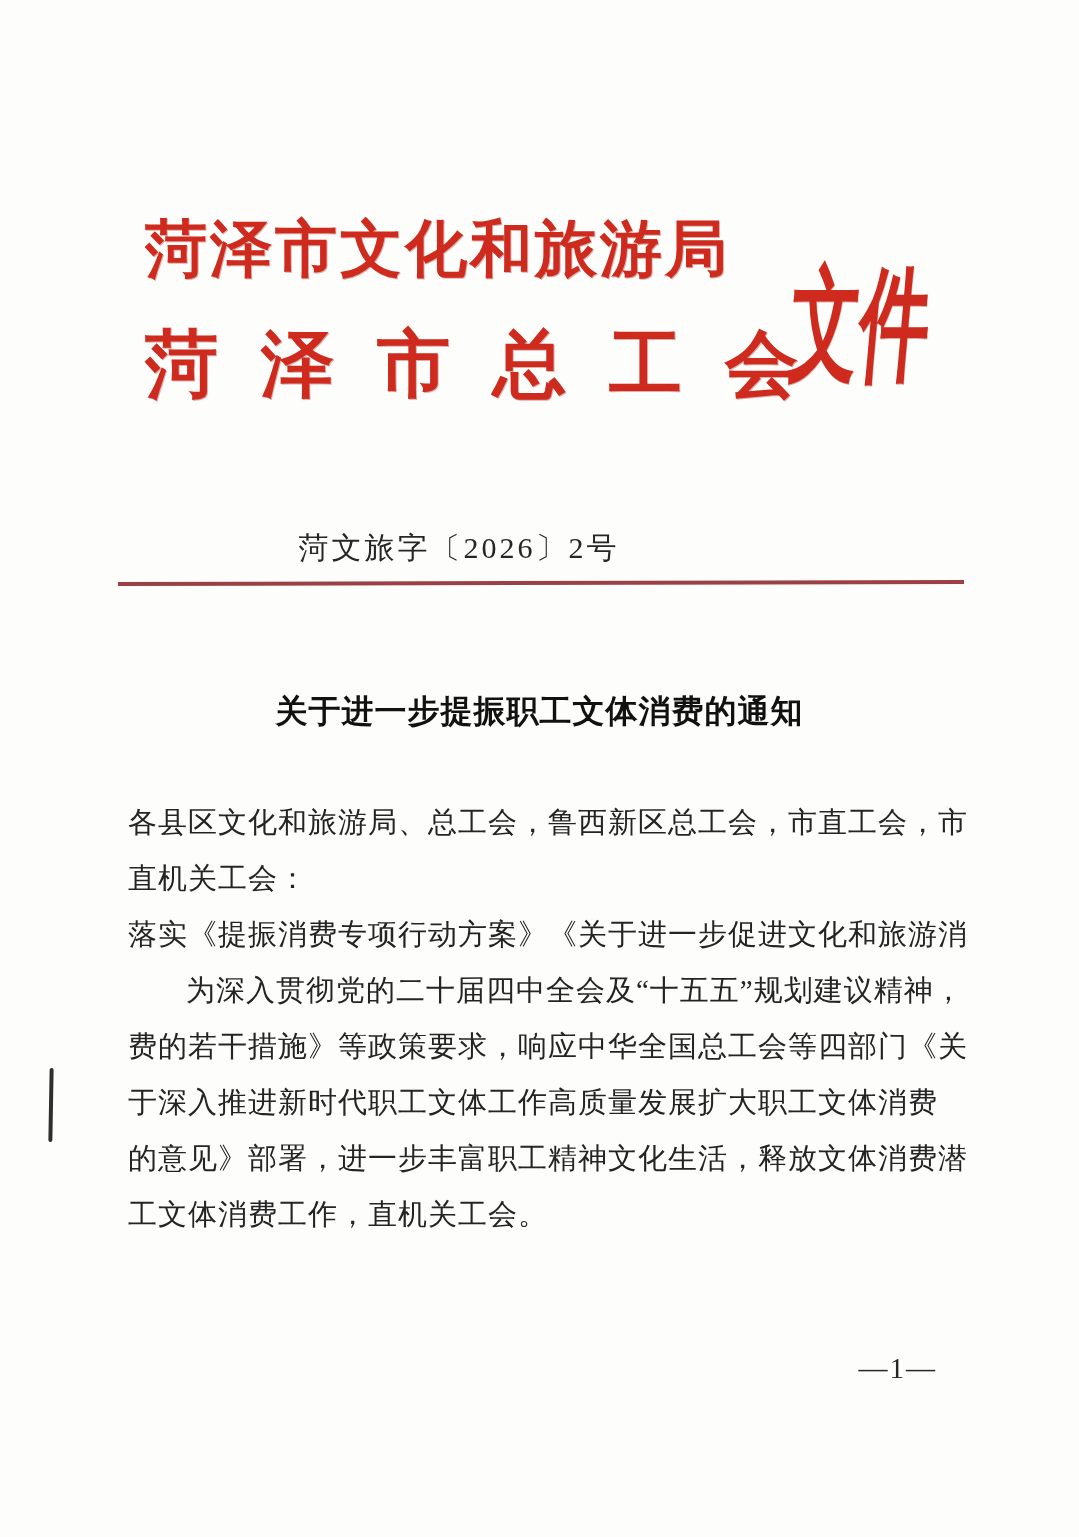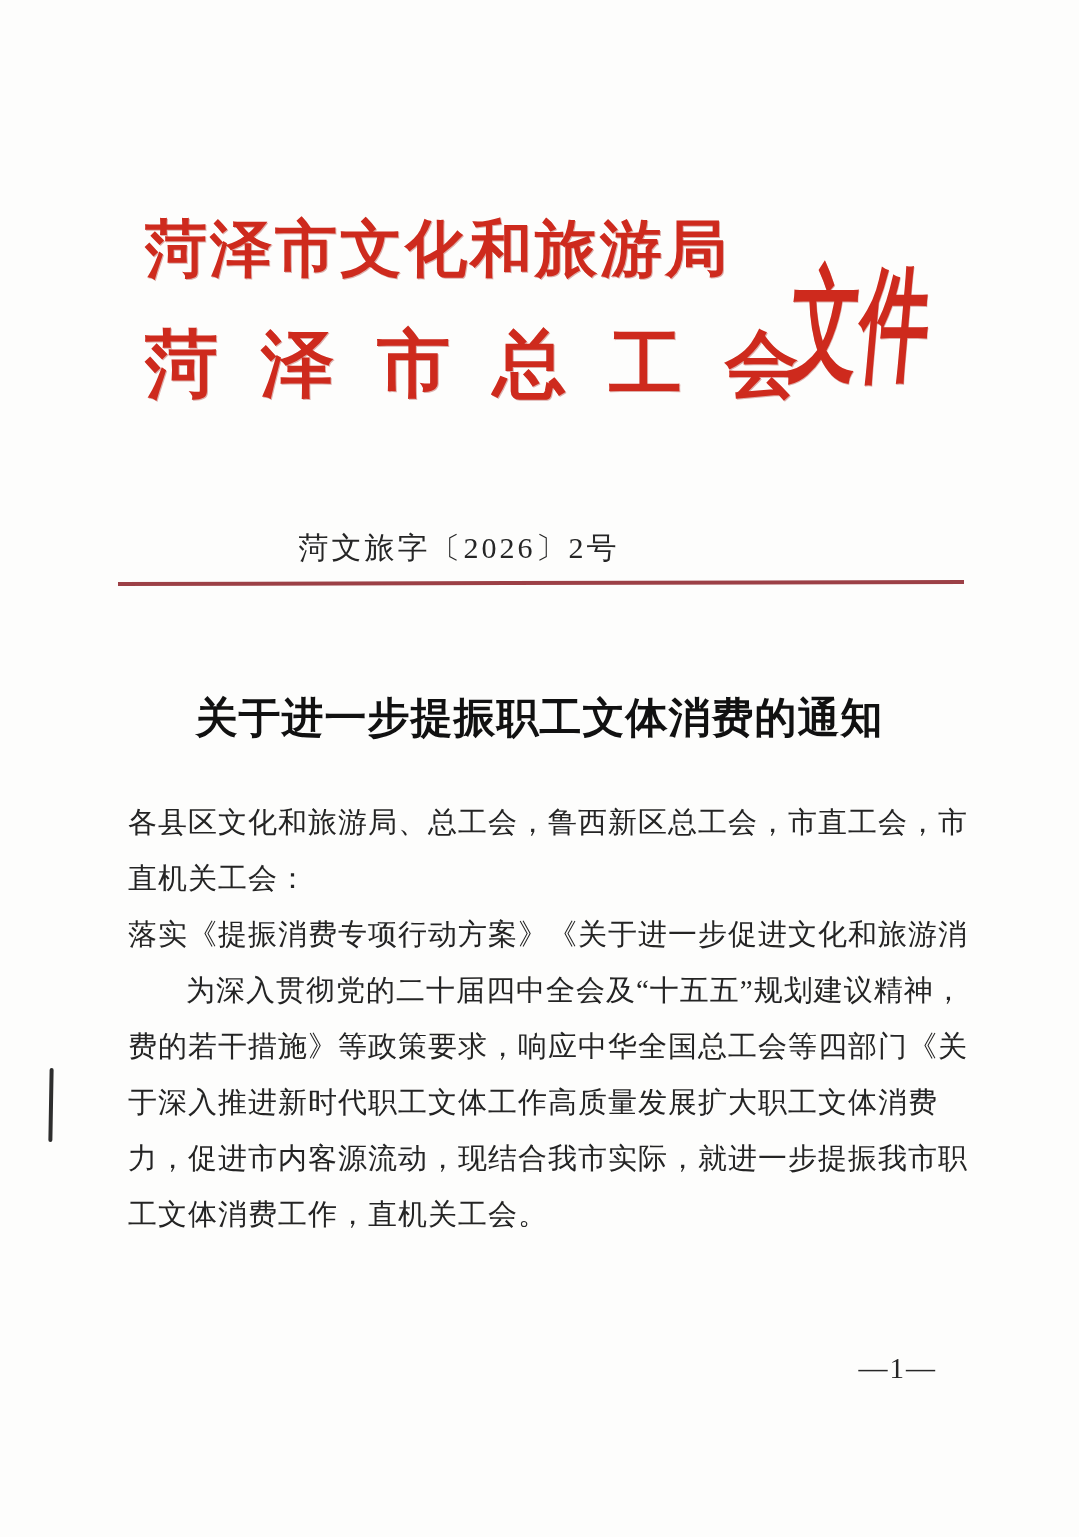--- a/index.html
+++ b/index.html
@@ -77,21 +77,21 @@
     transform: rotate(-0.15deg);
   }
 
   
   .doc-title {
     position: absolute;
     left: 0;
     top: 690px;
     width: 1079px;
     text-align: center;
-    font-size: 42px;
+    font-size: 32px;
     font-weight: bold;
     letter-spacing: 1px;
     white-space: nowrap;
     color: #111;
   }
 
   
   .doc-body {
     position: absolute;
     left: 128px;
@@ -148,21 +148,21 @@
 
   <h1 class="doc-title">关于进一步提振职工文体消费的通知</h1>
 
   <div class="doc-body">
     <div class="line">各县区文化和旅游局、总工会，鲁西新区总工会，市直工会，市</div>
     <div class="line">直机关工会：</div>
     <div class="line">落实《提振消费专项行动方案》《关于进一步促进文化和旅游消</div>
     <div class="line indent">为深入贯彻党的二十届四中全会及“十五五”规划建议精神，</div>
     <div class="line">费的若干措施》等政策要求，响应中华全国总工会等四部门《关</div>
     <div class="line">于深入推进新时代职工文体工作高质量发展扩大职工文体消费</div>
-    <div class="line">力，促进市内客源流动，现结合我市实际，就进一步提振我市职</div>
+    <div class="line">的意见》部署，进一步丰富职工精神文化生活，释放文体消费潜</div>
     <div class="line">工文体消费工作，直机关工会。</div>
   </div>
 
   <div class="scan-artifact"></div>
 
   <div class="page-number">—1—</div>
 
 </div>
 
 </body></html>

